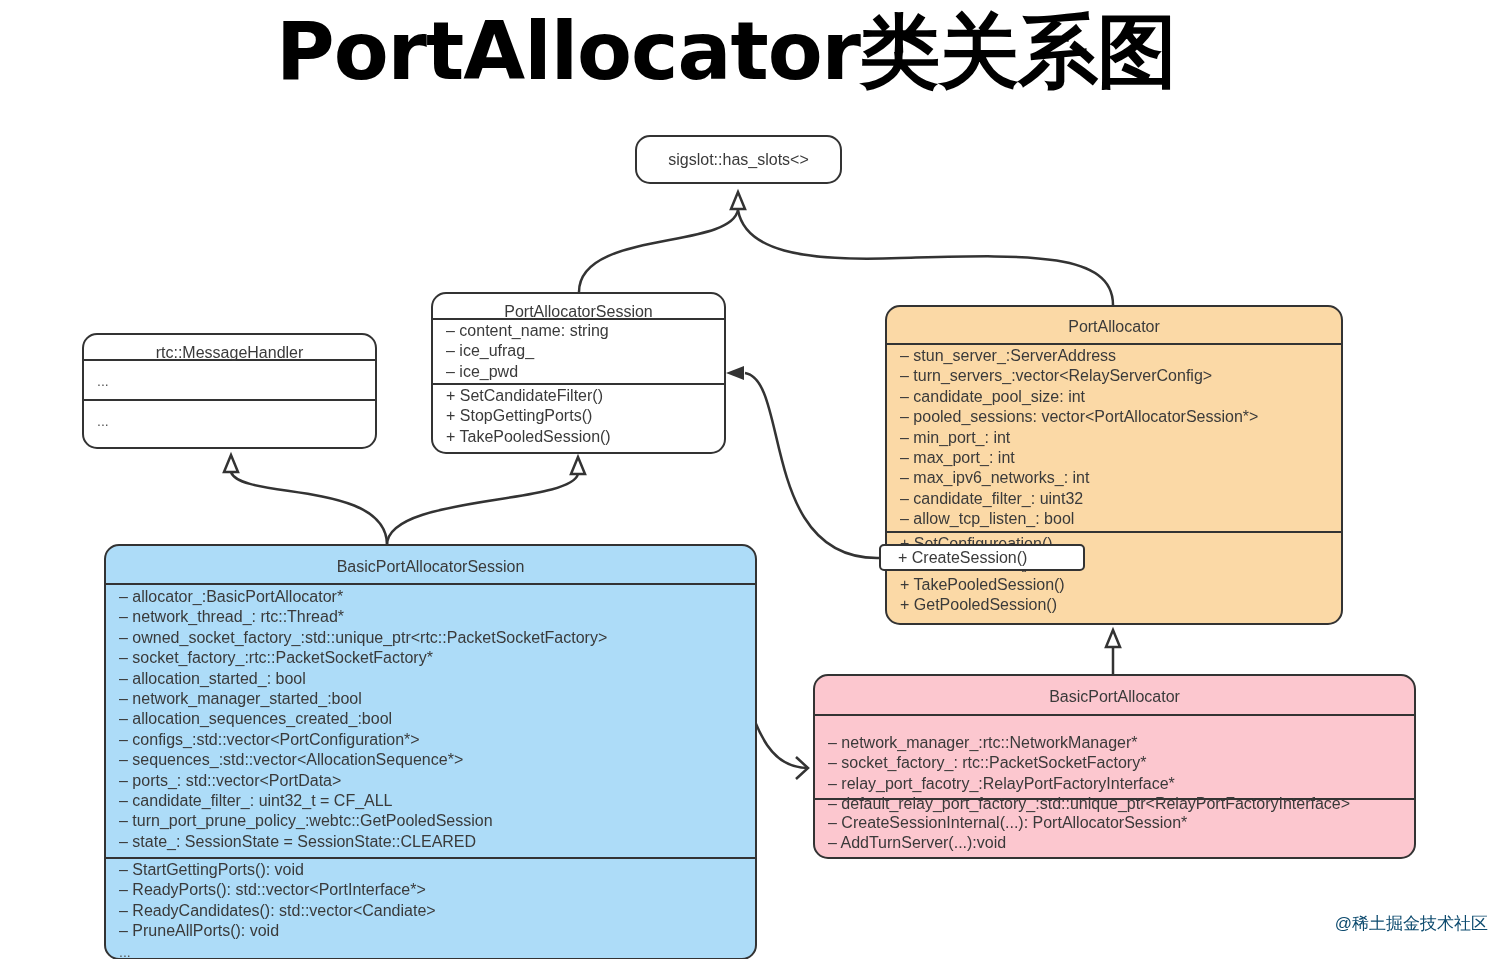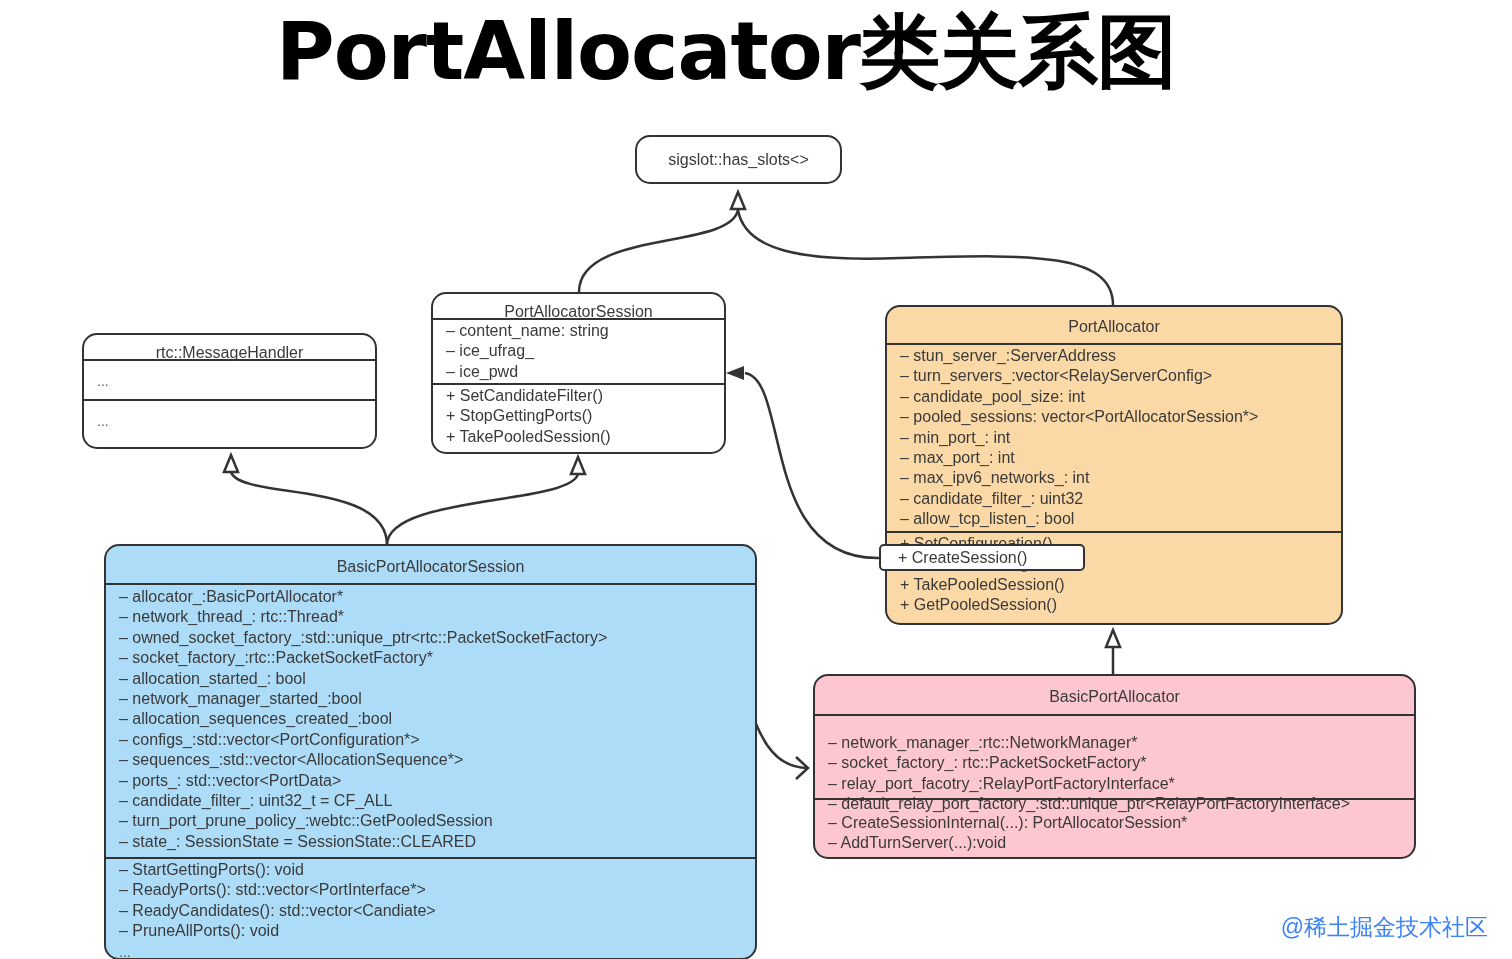--- a/index.html
+++ b/index.html
@@ -17,21 +17,21 @@
   .row { font-size:16px; line-height:20.4px; white-space:nowrap; }
   .dots { font-size:14px; line-height:20px; color:#555; }
   .plain { display:flex; align-items:center; justify-content:center; font-size:16px; background:#fff; }
   .white { background:#fff; }
   .orange { background:#fbd9a6; }
   .blue { background:#addcf8; }
   .pink { background:#fcc7cf; }
   .highlight { position:absolute; left:879px; top:544px; width:206px; height:27px; background:#fff;
                border:2px solid #333; border-radius:5px; box-sizing:border-box; font-size:16px;
                line-height:23px; padding-left:17px; white-space:nowrap; }
-  .watermark { position:absolute; right:24px; top:912px; font-size:23px; color:#3b82f6; }
+  .watermark { position:absolute; right:24px; top:912px; font-size:17px; color:#0c4a6e; }
 </style>
 </head>
 <body>
 
 <div class="title">PortAllocator类关系图</div>
 
 <svg class="links" viewBox="0 0 1512 959">
   <g fill="none" stroke="#333" stroke-width="2.5">
 
     <path d="M579,292 C579,230 730,250 738,210"></path>

